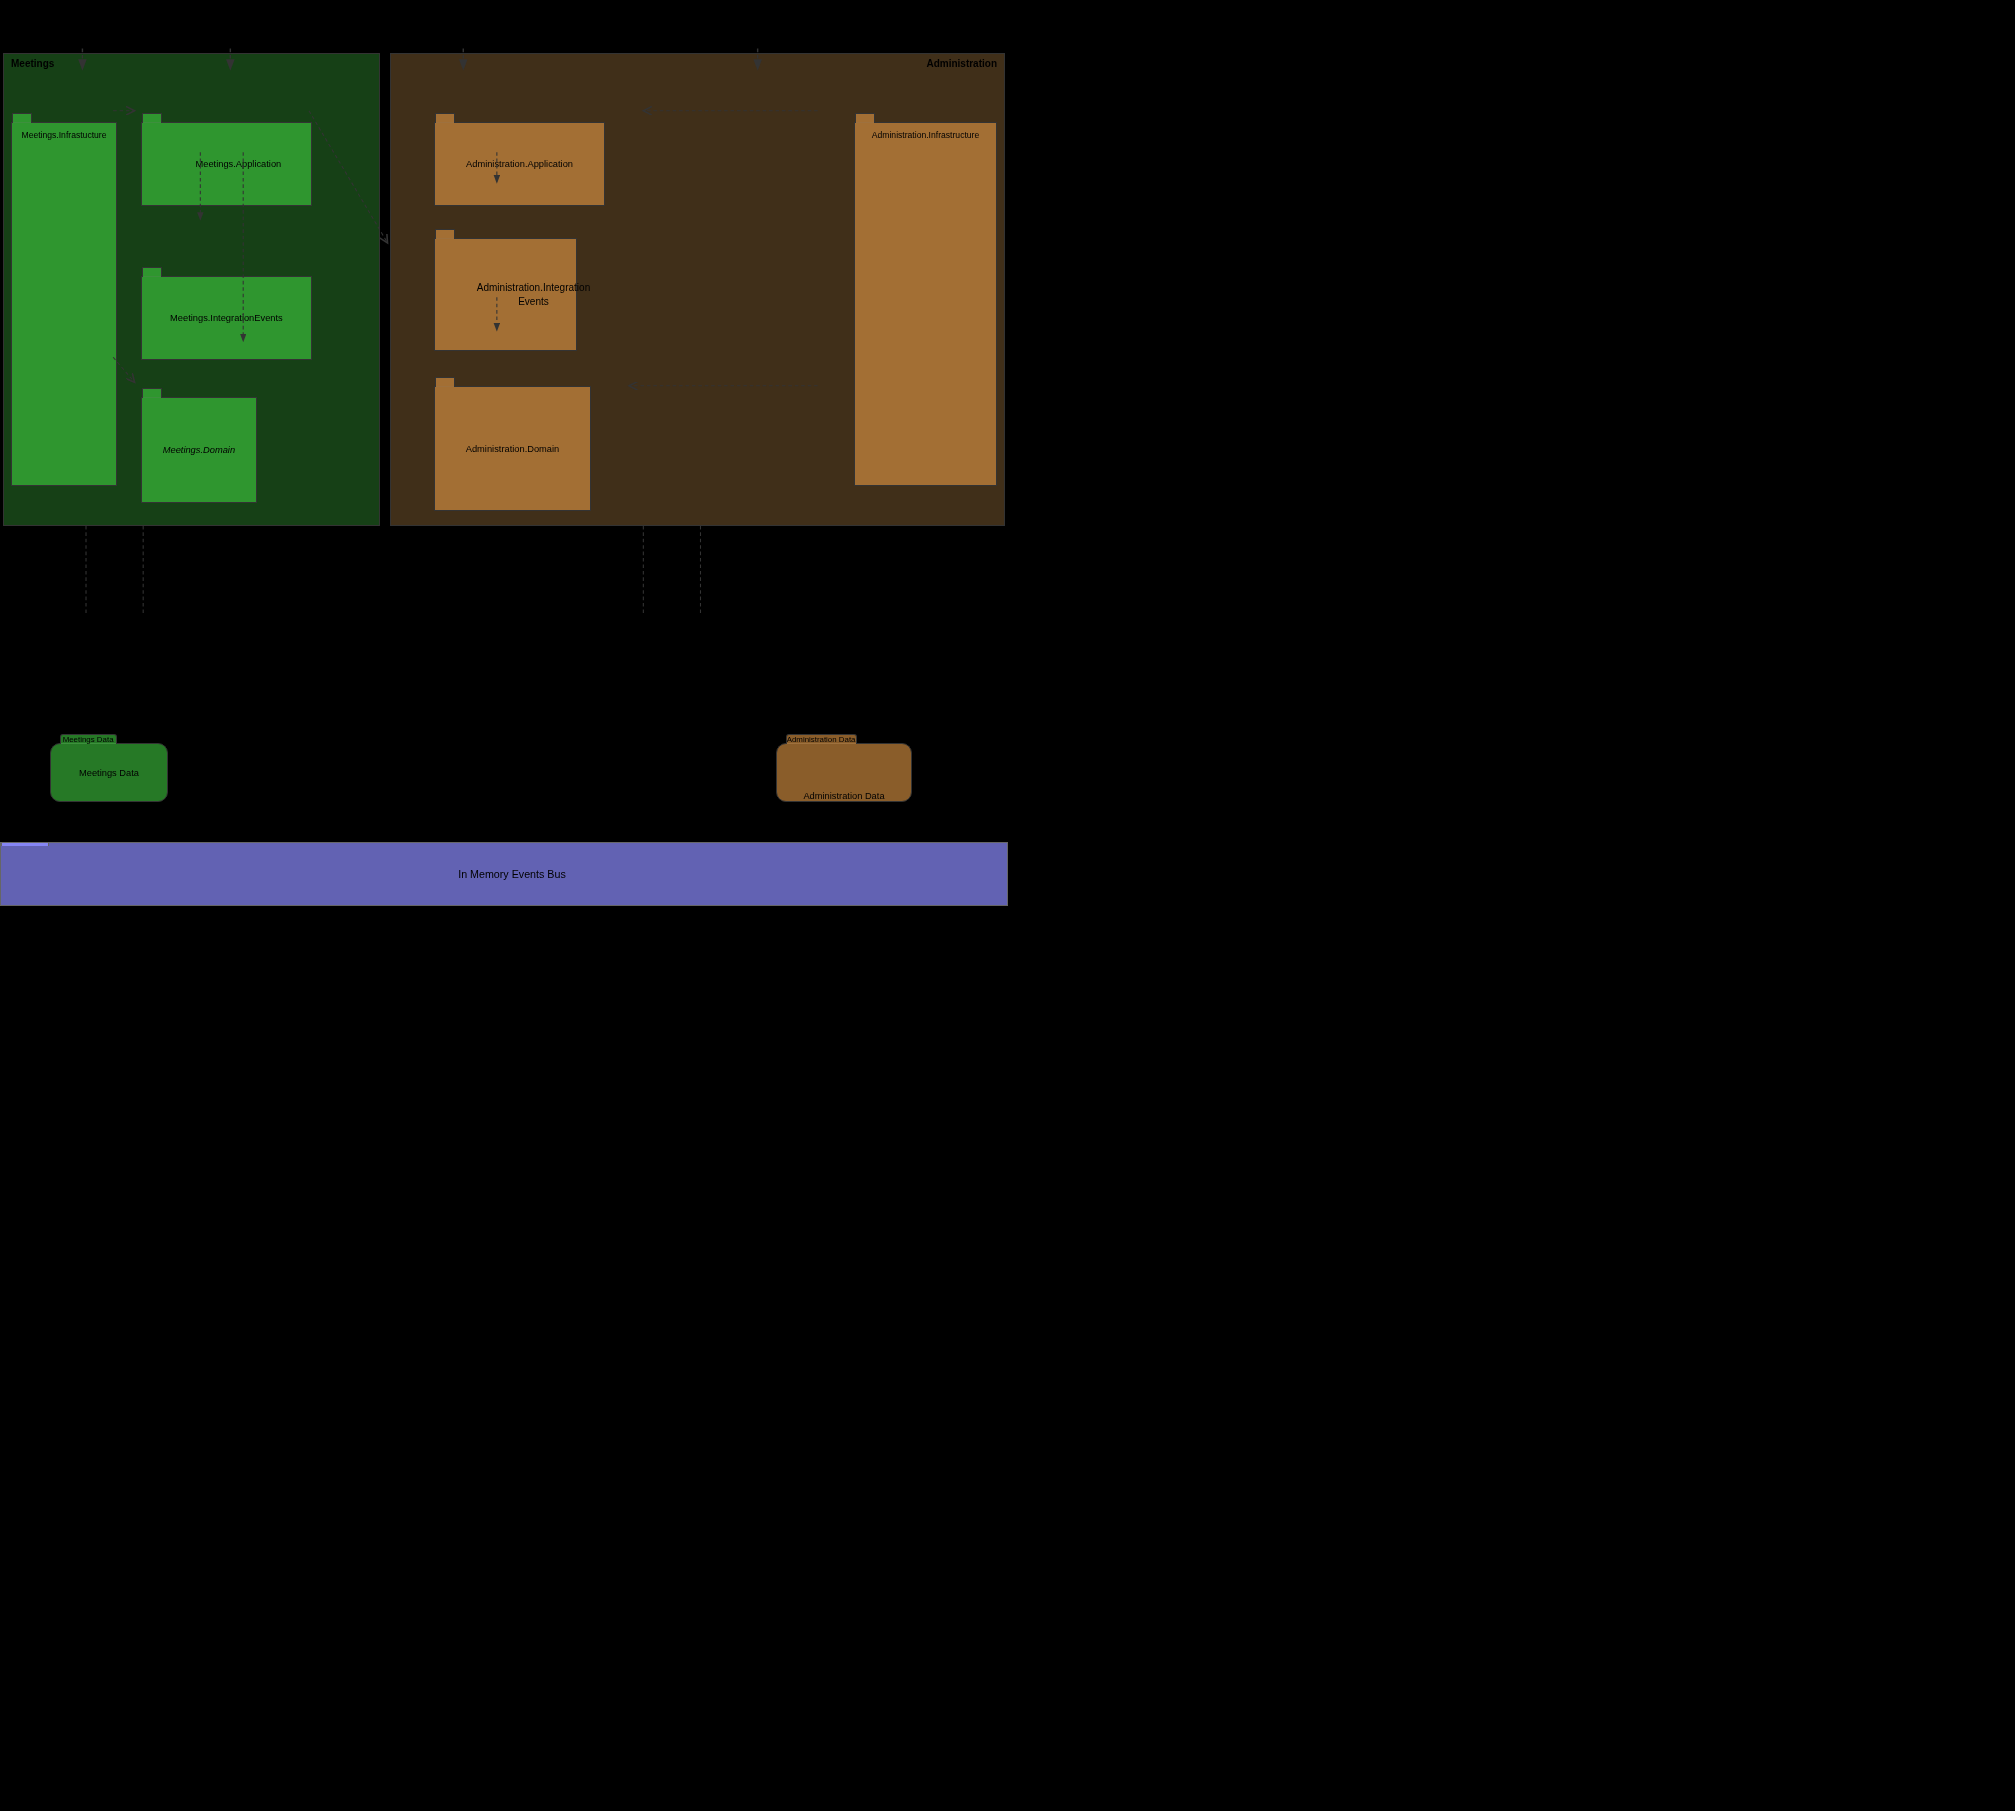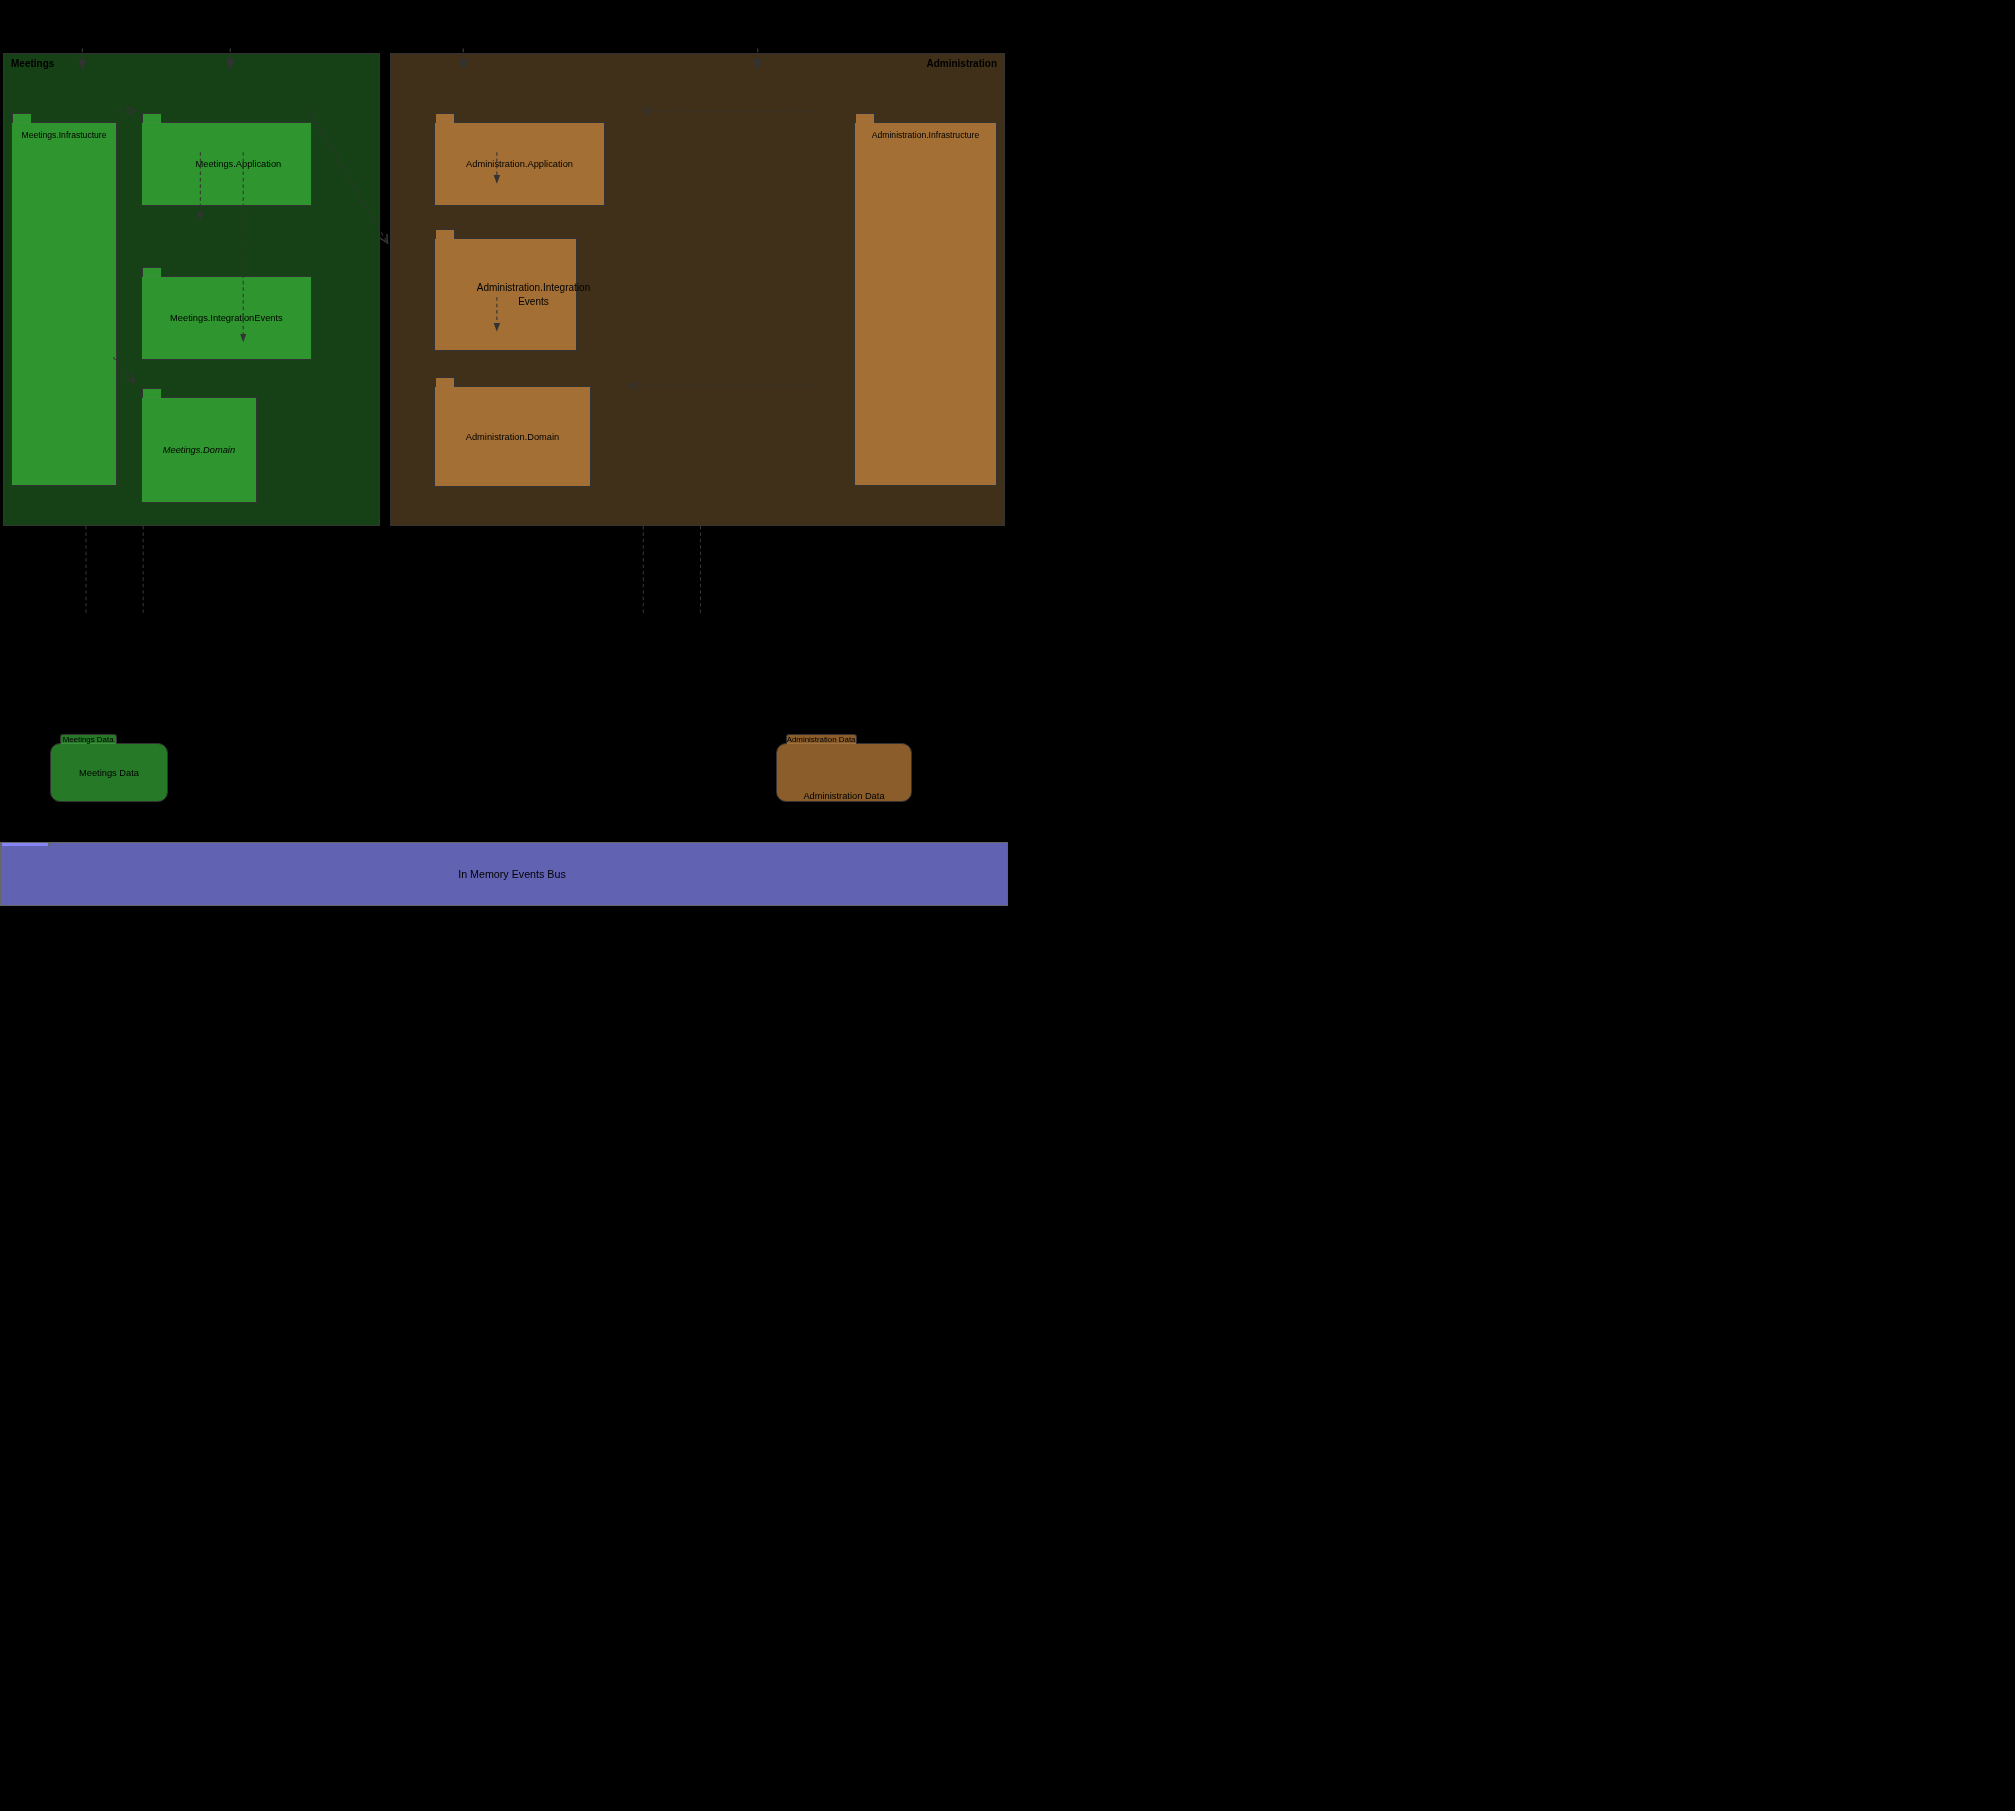--- a/index.html
+++ b/index.html
@@ -53,21 +53,21 @@
     <div style="position:absolute;top:68px;right:7.1px;width:143px;height:364px;background:rgba(230,155,70,0.6);border:1.4px solid #333;">
       <div style="position:absolute;top:-10px;left:0;width:20px;height:10px;background:rgba(230,155,70,0.6);border:1.4px solid #333;border-bottom:none;"></div>
       <div style="position:absolute;top:7.1px;left:50%;transform:translateX(-50%);font-size:8.6px;white-space:nowrap;">Administration.Infrastructure</div>
     </div>
 
     <div style="position:absolute;top:184px;left:43px;width:143px;height:113px;background:rgba(230,155,70,0.6);border:1.4px solid #333;">
       <div style="position:absolute;top:-10px;left:0;width:20px;height:10px;background:rgba(230,155,70,0.6);border:1.4px solid #333;border-bottom:none;"></div>
       <div style="position:absolute;top:50%;left:50%;transform:translate(-50%,-50%);font-size:10px;text-align:center;line-height:1.4;white-space:pre-line;margin-left:28px;">Administration.Integration<br>Events</div>
     </div>
 
-    <div style="position:absolute;top:332px;left:43px;width:157px;height:101px;background:rgba(230,155,70,0.6);border:1.4px solid #333;text-align:right;">
+    <div style="position:absolute;top:332px;left:43px;width:157px;height:125px;background:rgba(230,155,70,0.6);border:1.4px solid #333;text-align:right;">
       <div style="position:absolute;top:-10px;left:0;width:20px;height:10px;background:rgba(230,155,70,0.6);border:1.4px solid #333;border-bottom:none;"></div>
       <div style="position:absolute;top:50%;left:50%;transform:translate(-50%,-50%);font-size:9.3px;white-space:nowrap;">Administration.Domain</div>
     </div>
   </div>
 
   <svg style="position:absolute;top:0;left:0;width:1008px;height:906px;pointer-events:none;" viewBox="0 0 1410 1268" width="1008" height="906">
     <defs>
       <marker id="arr" markerWidth="8" markerHeight="8" refX="6" refY="3" orient="auto">
         <path d="M0,0 L0,6 L8,3 z" fill="#333"></path>
       </marker>

